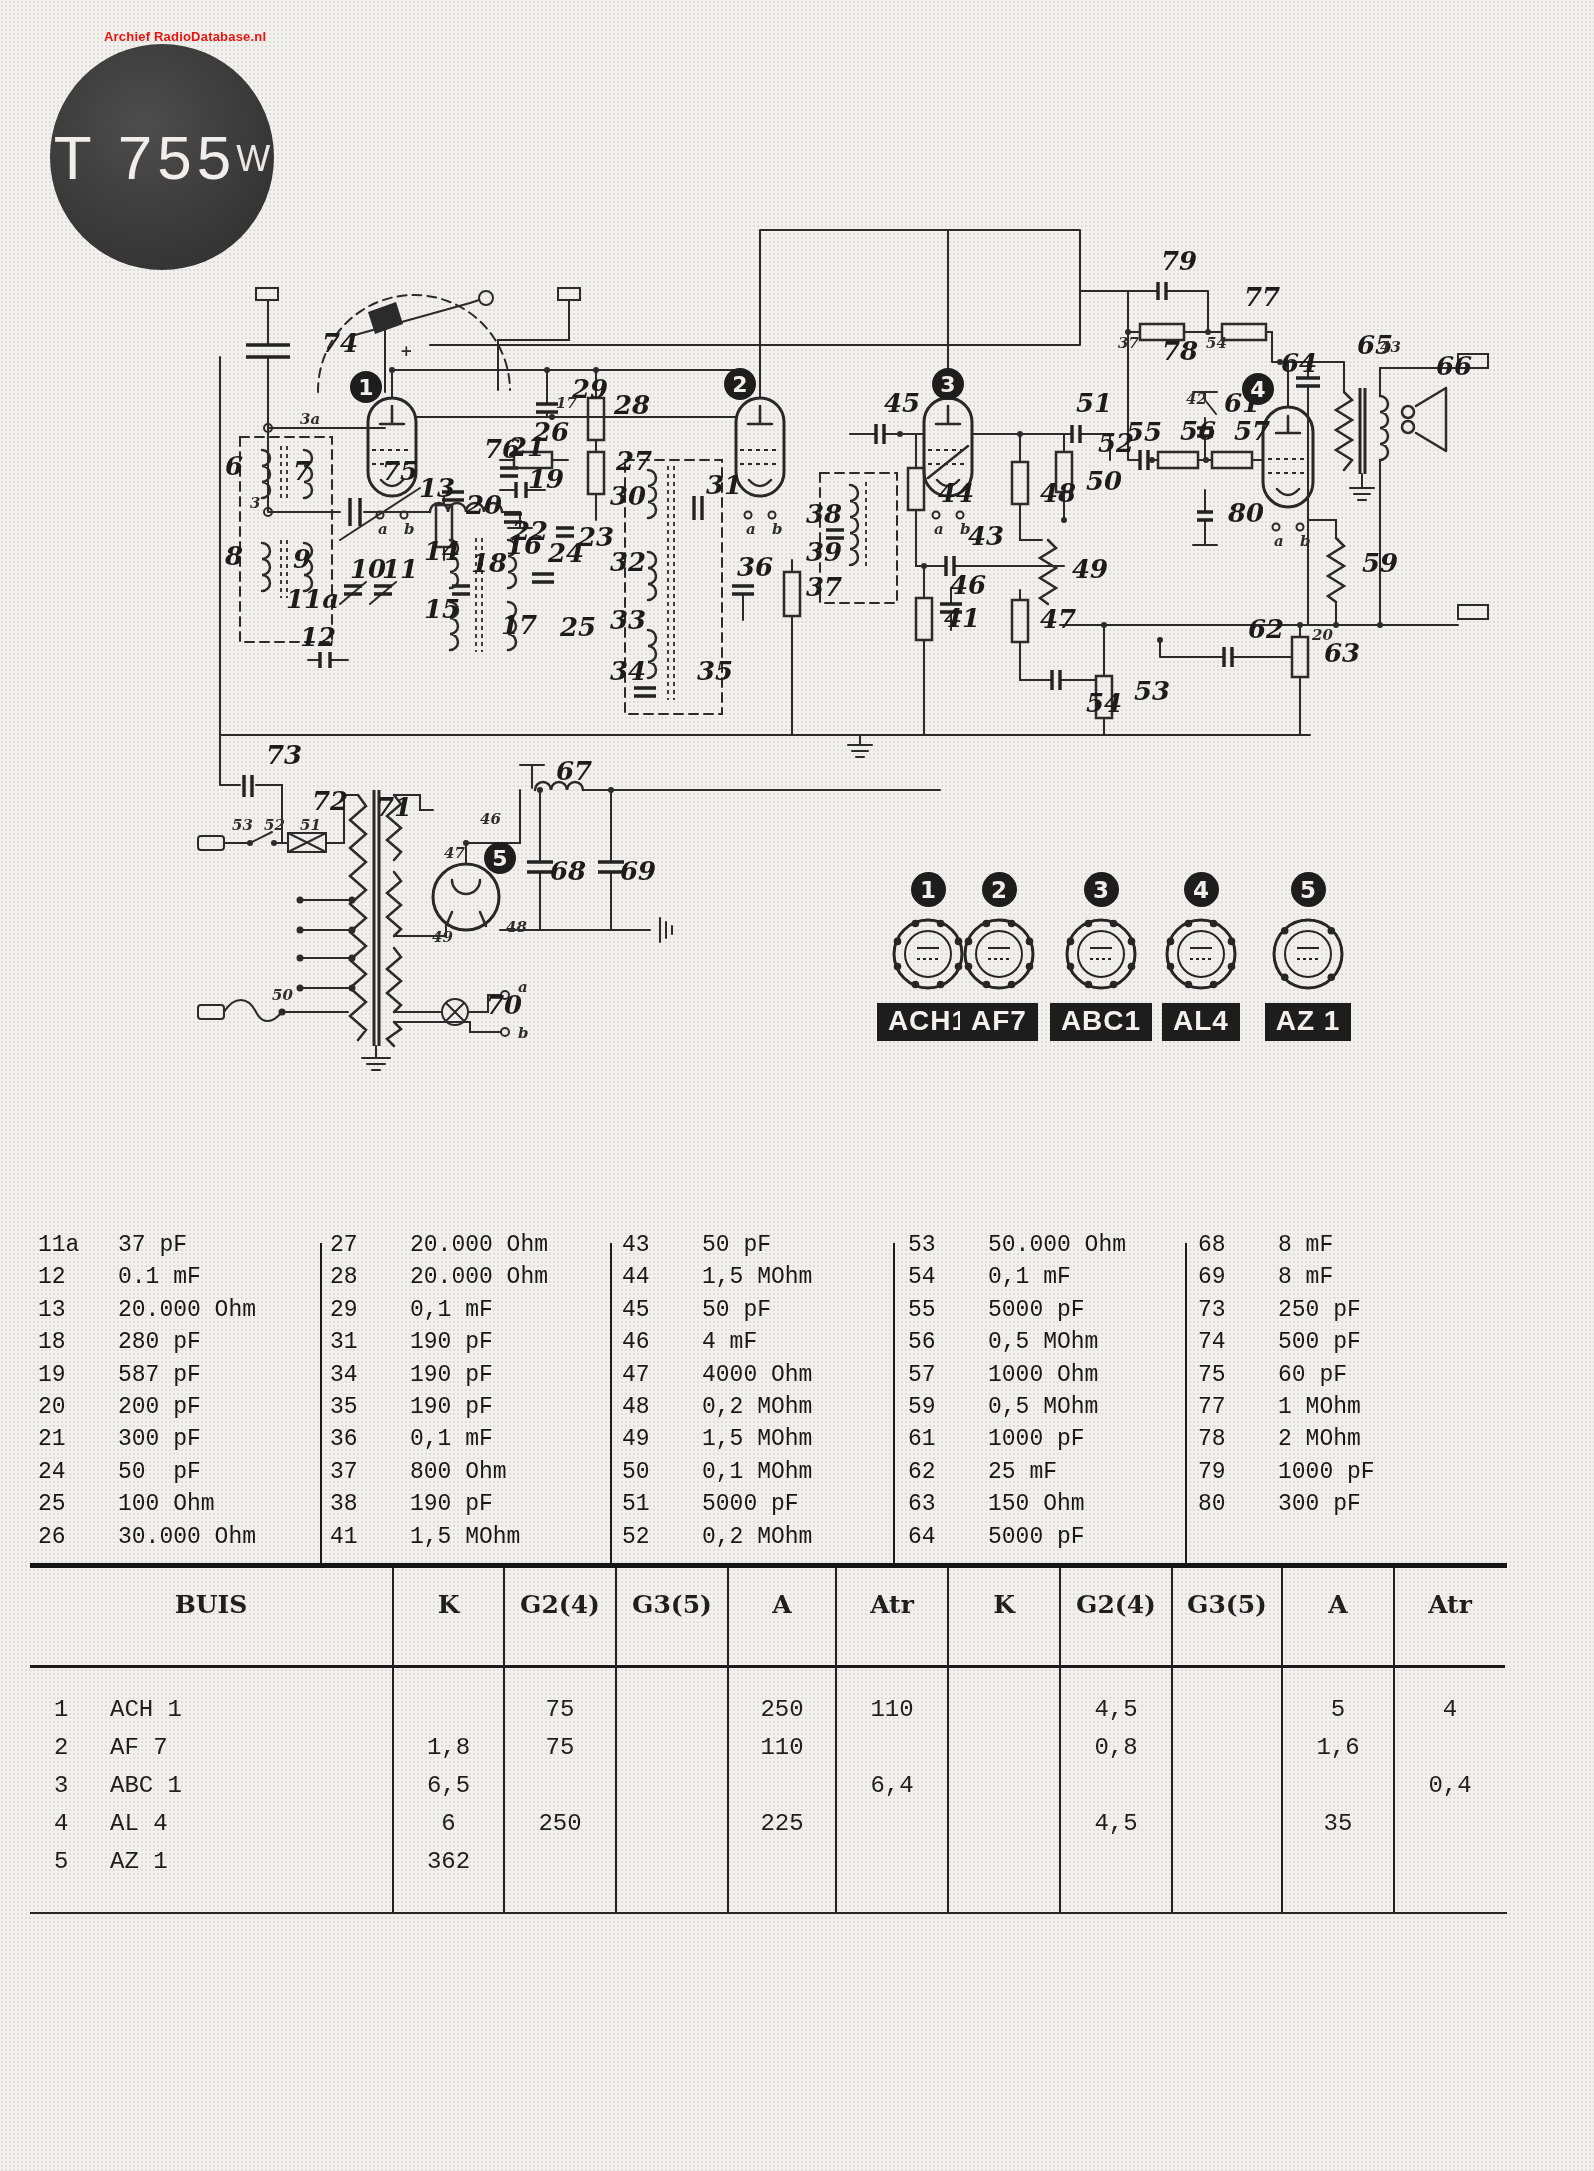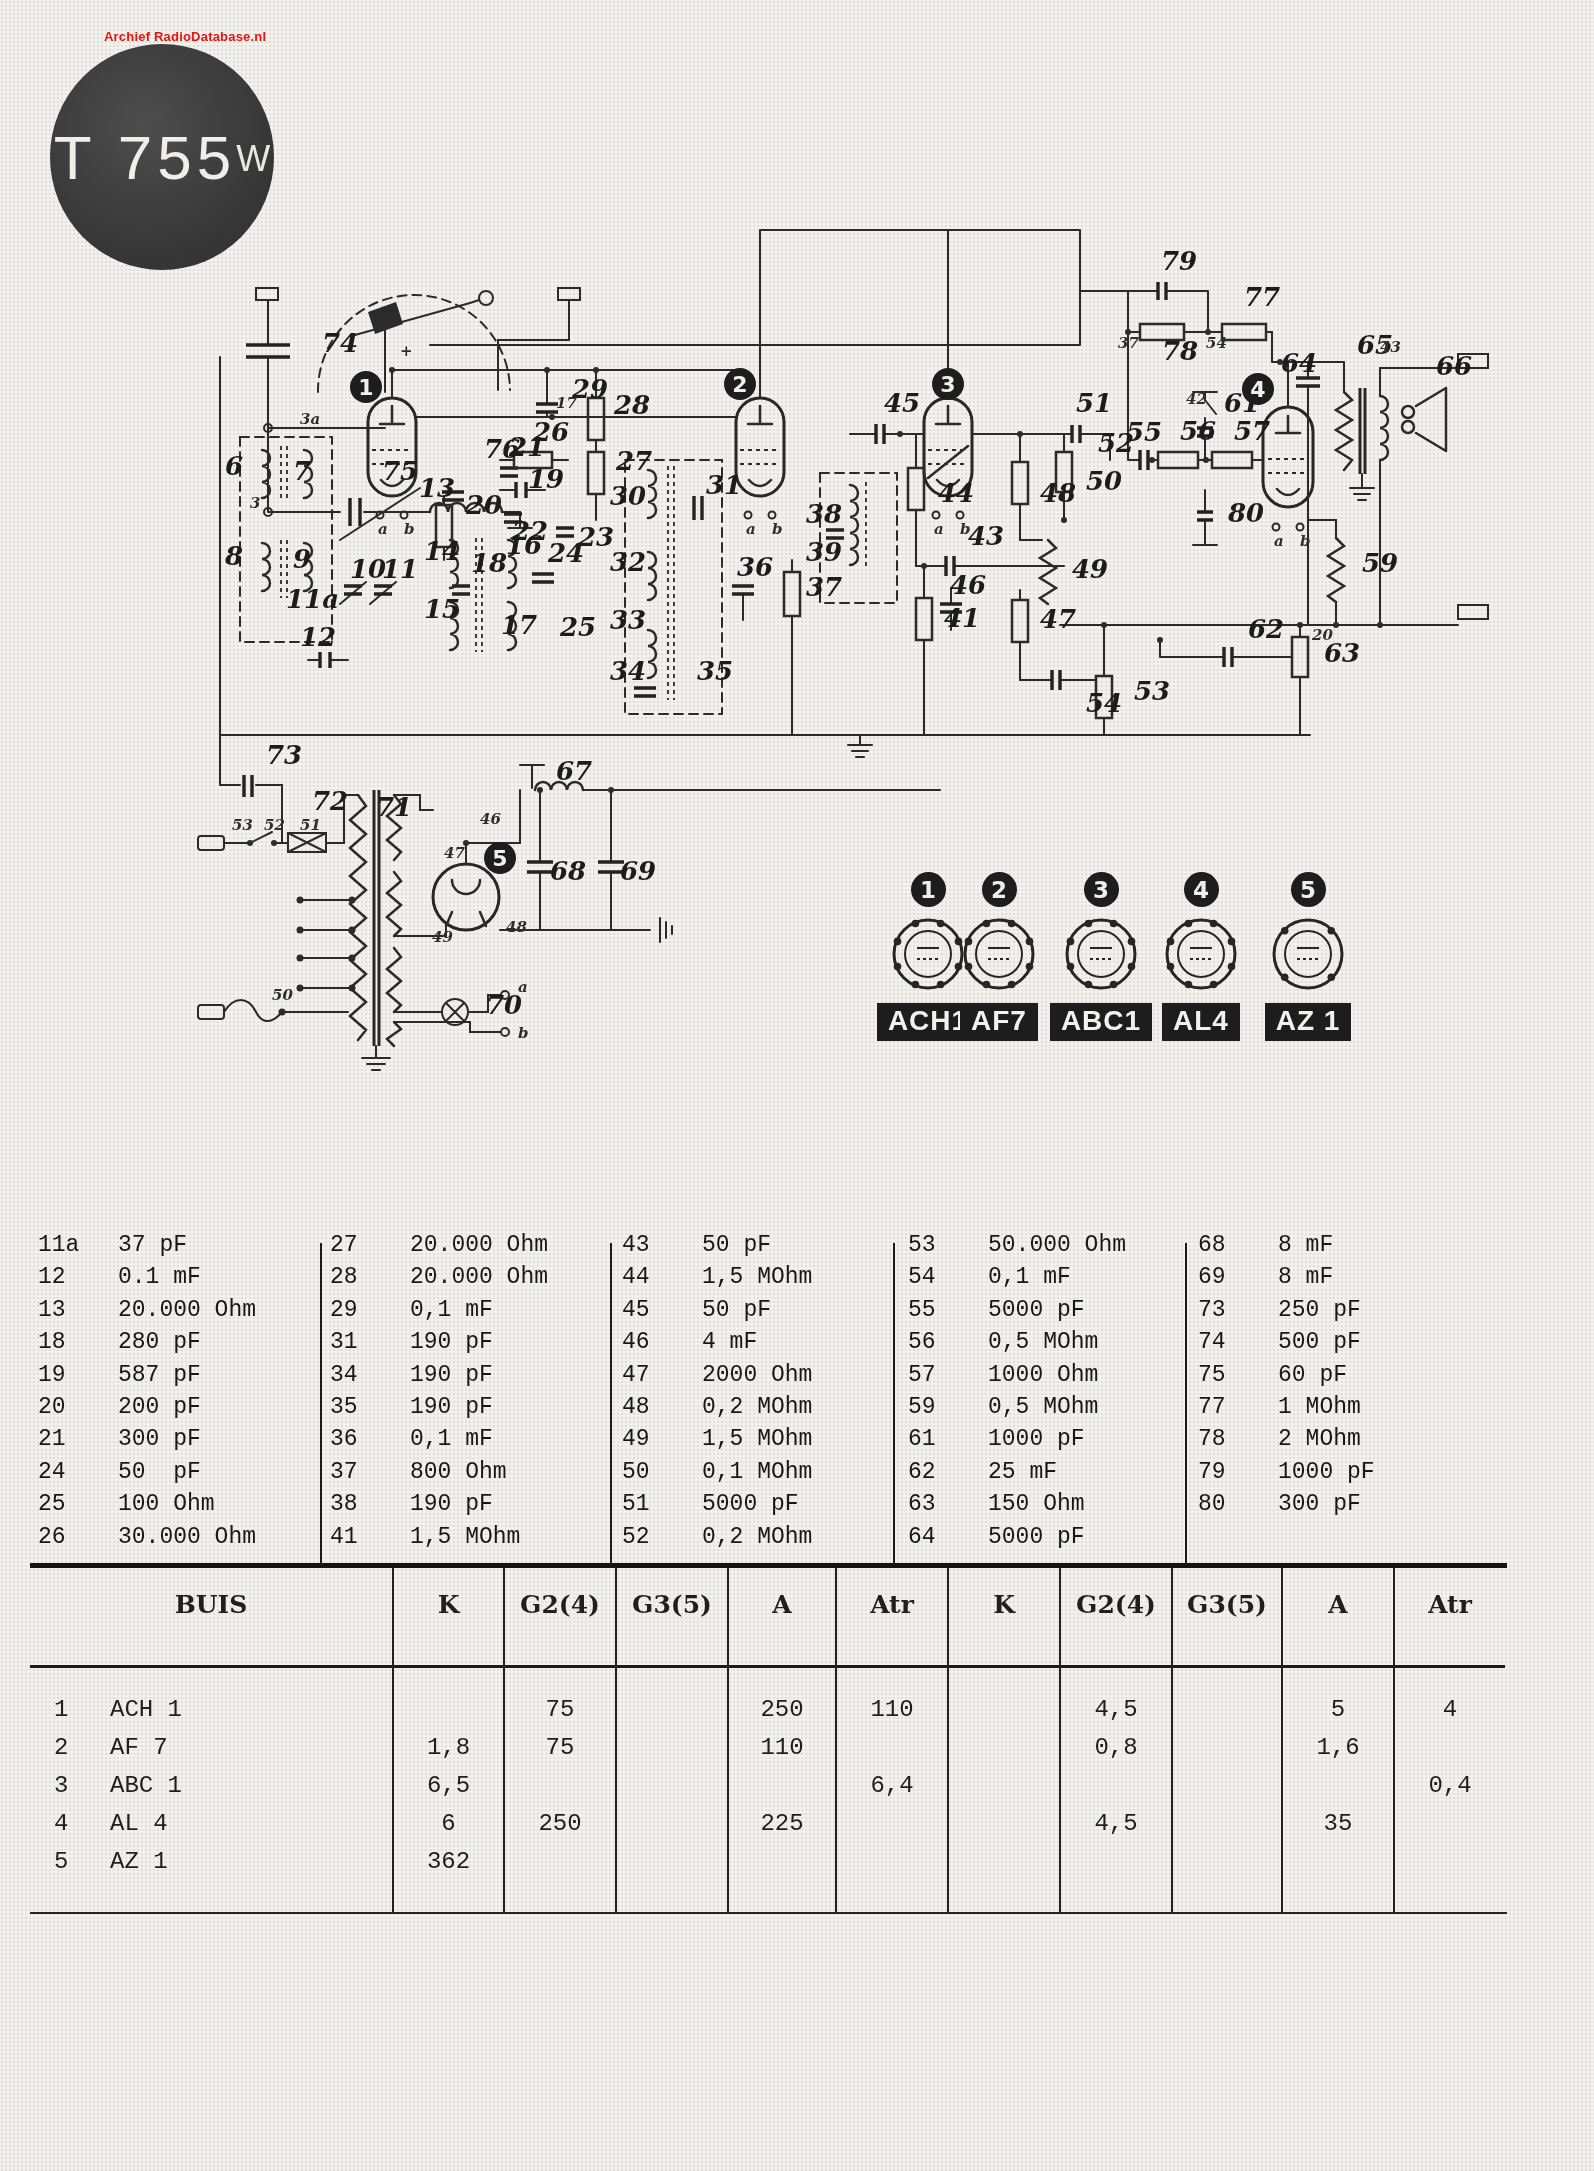--- a/index.html
+++ b/index.html
@@ -491,21 +491,21 @@
         <div class="parts-row"><span class="parts-num">37</span><span>800 Ohm</span></div>
         <div class="parts-row"><span class="parts-num">38</span><span>190 pF</span></div>
         <div class="parts-row"><span class="parts-num">41</span><span>1,5 MOhm</span></div>
       </div>
       <div class="parts-sep" style="left: 610px;"></div>
       <div class="parts-col" style="left: 622px;">
         <div class="parts-row"><span class="parts-num">43</span><span>50 pF</span></div>
         <div class="parts-row"><span class="parts-num">44</span><span>1,5 MOhm</span></div>
         <div class="parts-row"><span class="parts-num">45</span><span>50 pF</span></div>
         <div class="parts-row"><span class="parts-num">46</span><span>4 mF</span></div>
-        <div class="parts-row"><span class="parts-num">47</span><span>2000 Ohm</span></div>
+        <div class="parts-row"><span class="parts-num">47</span><span>4000 Ohm</span></div>
         <div class="parts-row"><span class="parts-num">48</span><span>0,2 MOhm</span></div>
         <div class="parts-row"><span class="parts-num">49</span><span>1,5 MOhm</span></div>
         <div class="parts-row"><span class="parts-num">50</span><span>0,1 MOhm</span></div>
         <div class="parts-row"><span class="parts-num">51</span><span>5000 pF</span></div>
         <div class="parts-row"><span class="parts-num">52</span><span>0,2 MOhm</span></div>
       </div>
       <div class="parts-sep" style="left: 893px;"></div>
       <div class="parts-col" style="left: 908px;">
         <div class="parts-row"><span class="parts-num">53</span><span>50.000 Ohm</span></div>
         <div class="parts-row"><span class="parts-num">54</span><span>0,1 mF</span></div>

